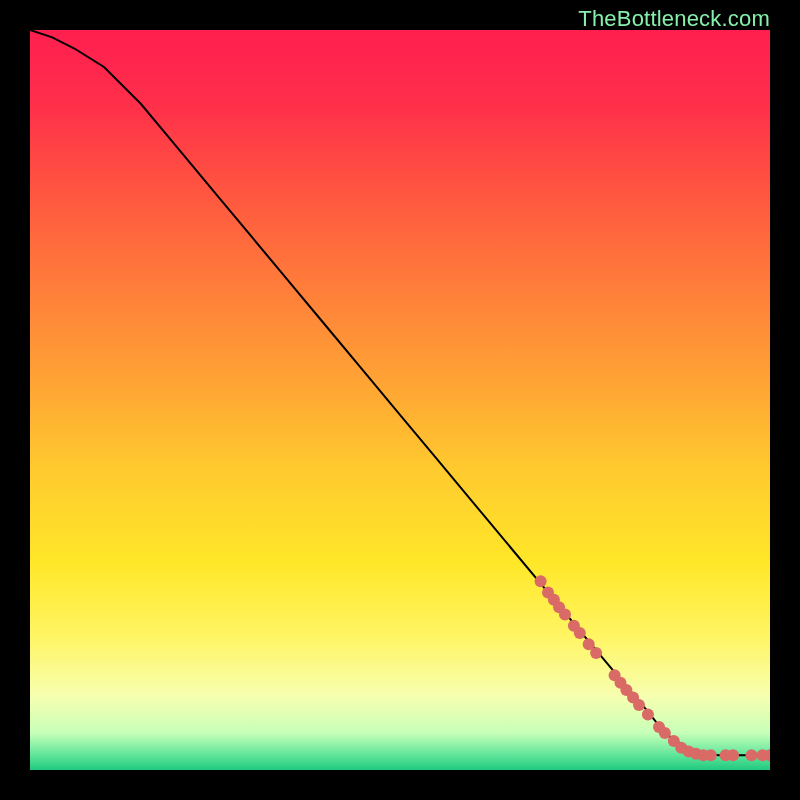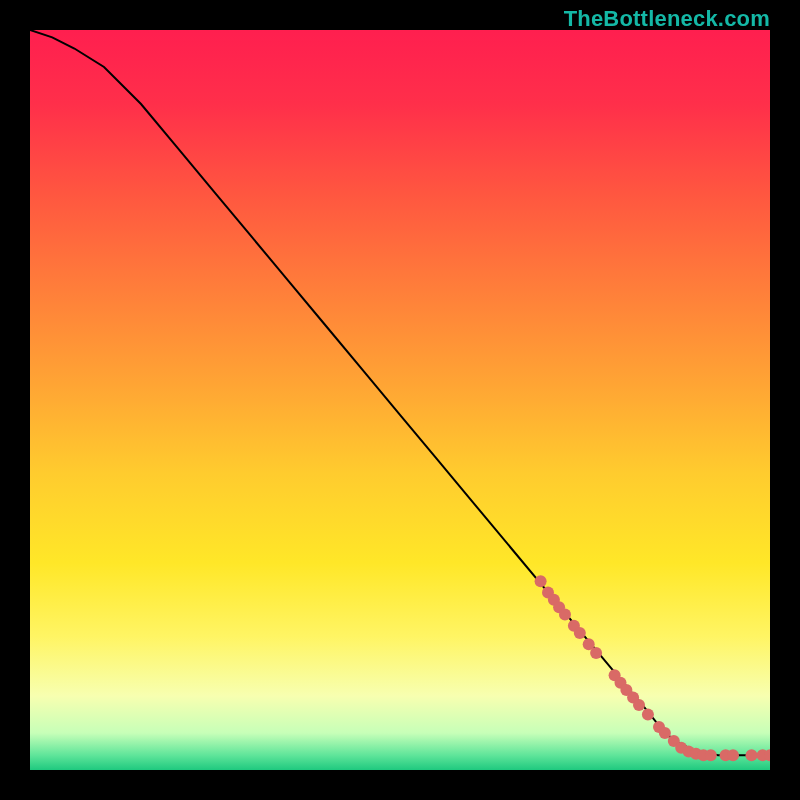--- a/index.html
+++ b/index.html
@@ -23,23 +23,23 @@
     position: absolute;
     left: 0;
     top: 0;
     width: 740px;
     height: 740px;
   }
   .watermark {
     position: absolute;
     top: 6px;
     right: 30px;
-    color: #14b8a6;
+    color: #86efac;
     font-size: 22px;
-    font-weight: 700;
+    font-weight: 400;
     letter-spacing: 0.2px;
   }
   svg { display: block; }
 </style>
 </head>
 <body>
 
 <div class="watermark">TheBottleneck.com</div>
 
 <div class="frame">

